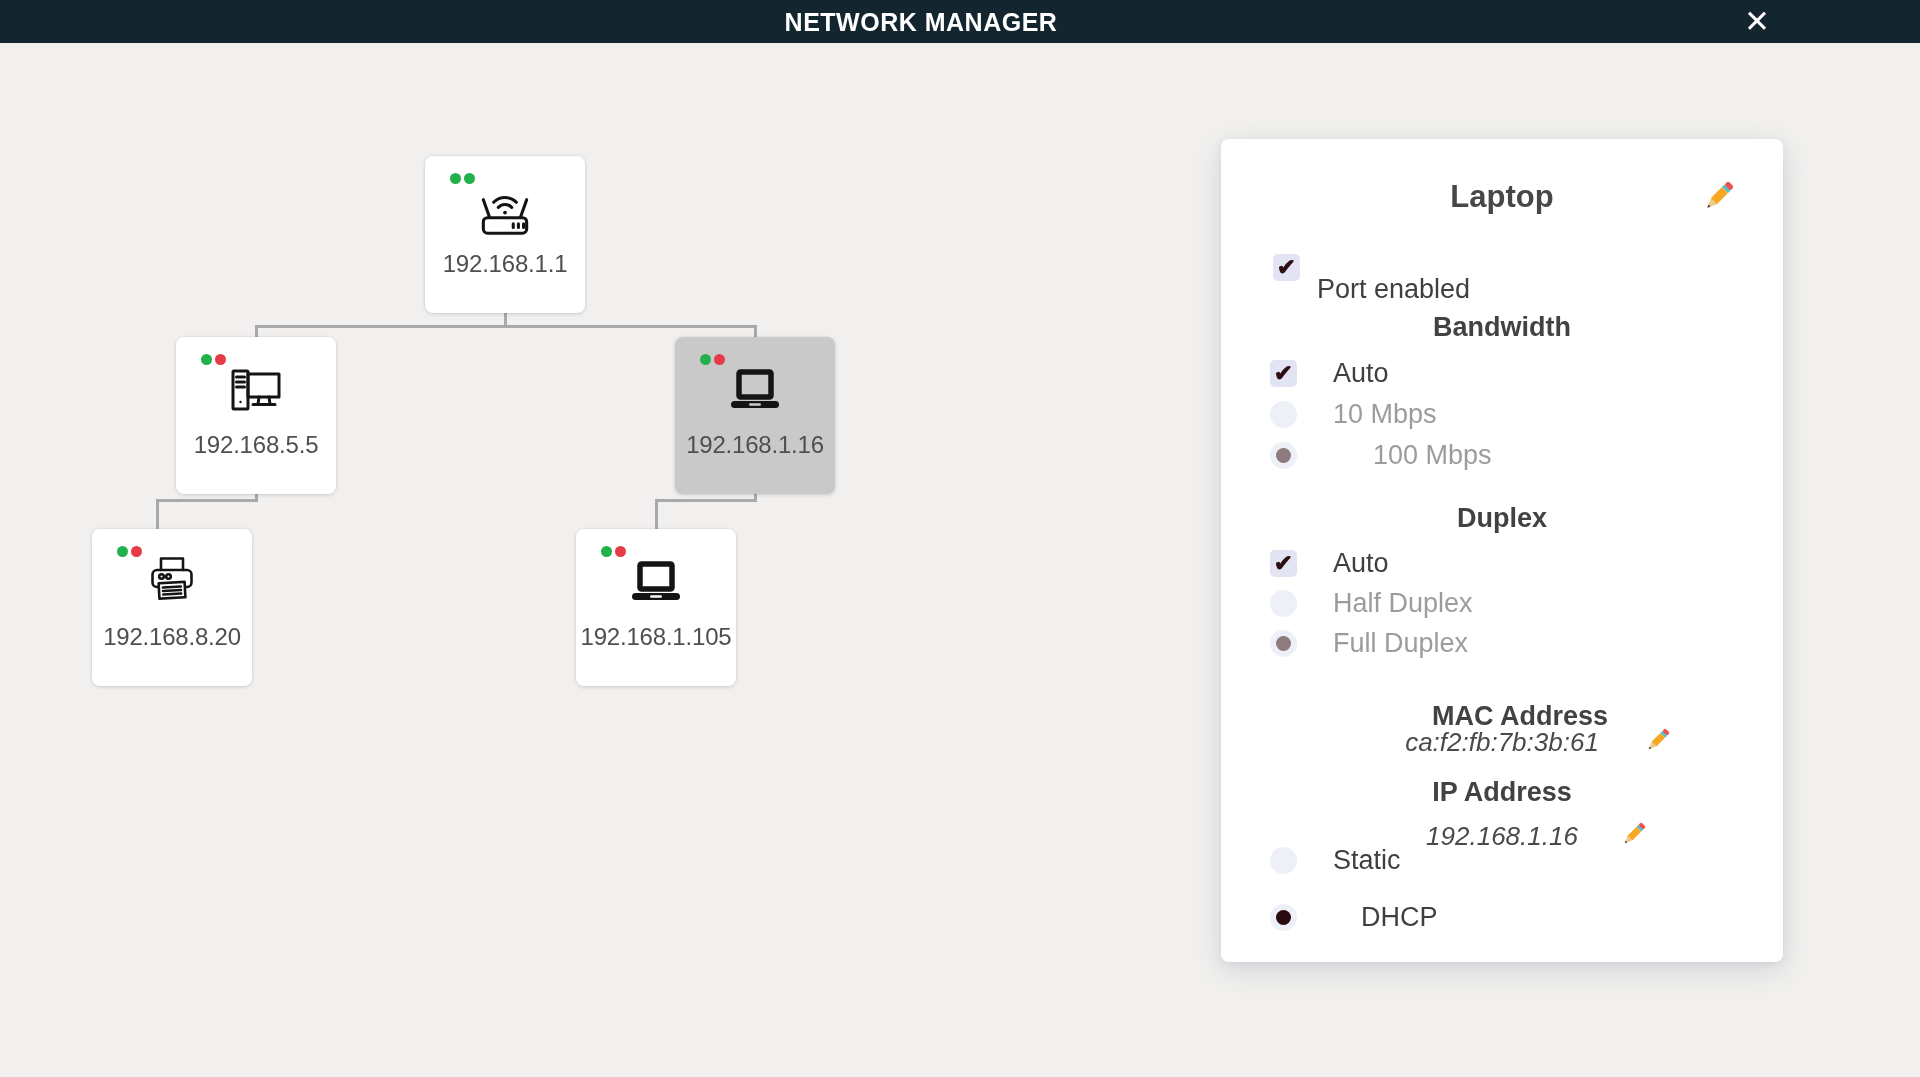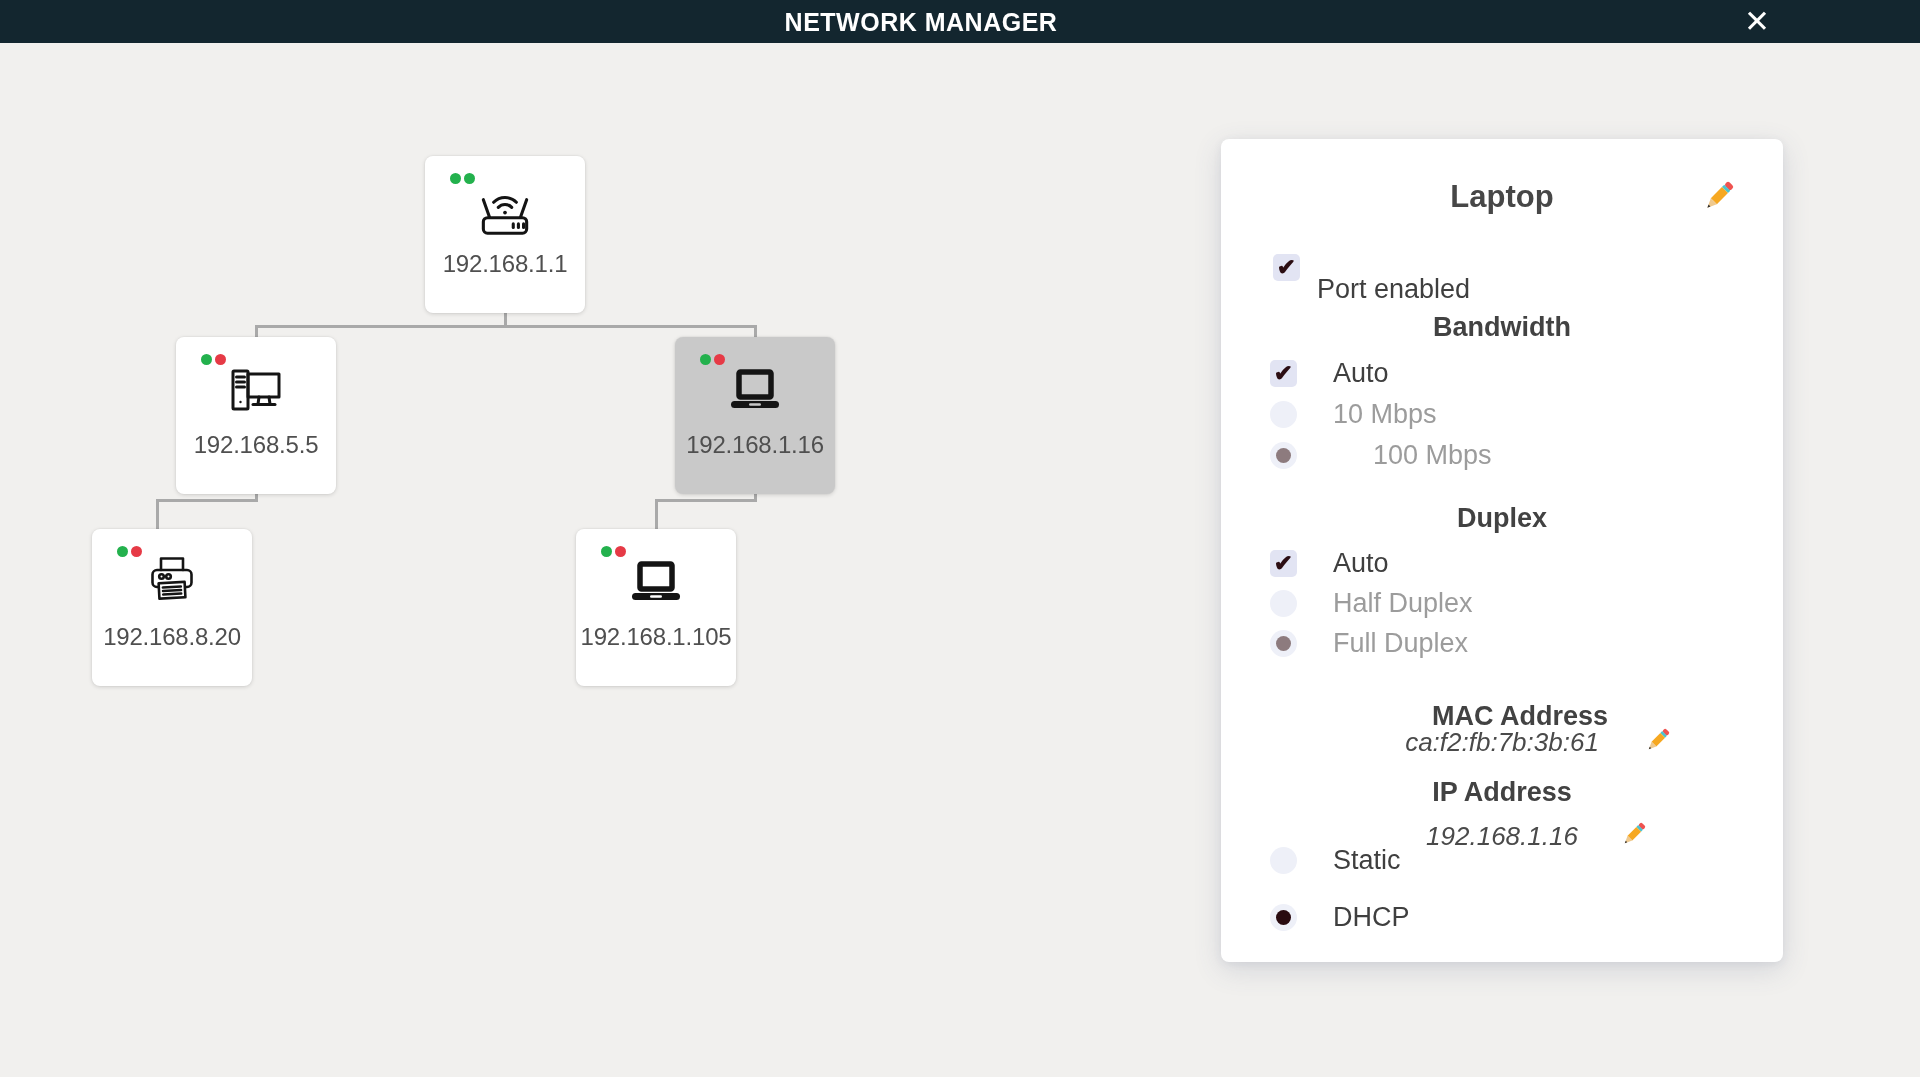--- a/index.html
+++ b/index.html
@@ -297,20 +297,20 @@
       </g>
         </svg>
     </span>
   </div>
 
   <div class="opt-row" style="left:49px; top:699px;margin-top:8px;">
     <div class="radio"></div>
     <div class="opt-label">Static</div>
   </div>
 
-  <div class="opt-row" style="left:49px; top:764px;">
+  <div class="opt-row" style="left:49px; top:764px;gap:28px;">
     <div class="radio">
         <div class="radio-dot dark"></div>
       </div>
     <div class="opt-label">DHCP</div>
   </div>
 
 </div>
 
 </body></html>

